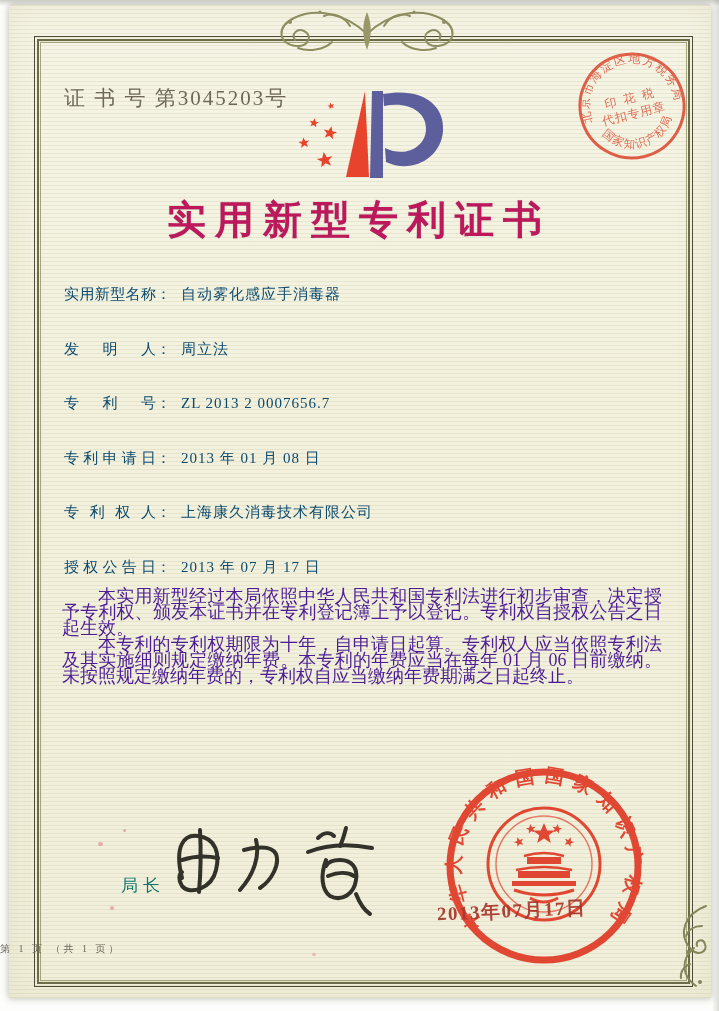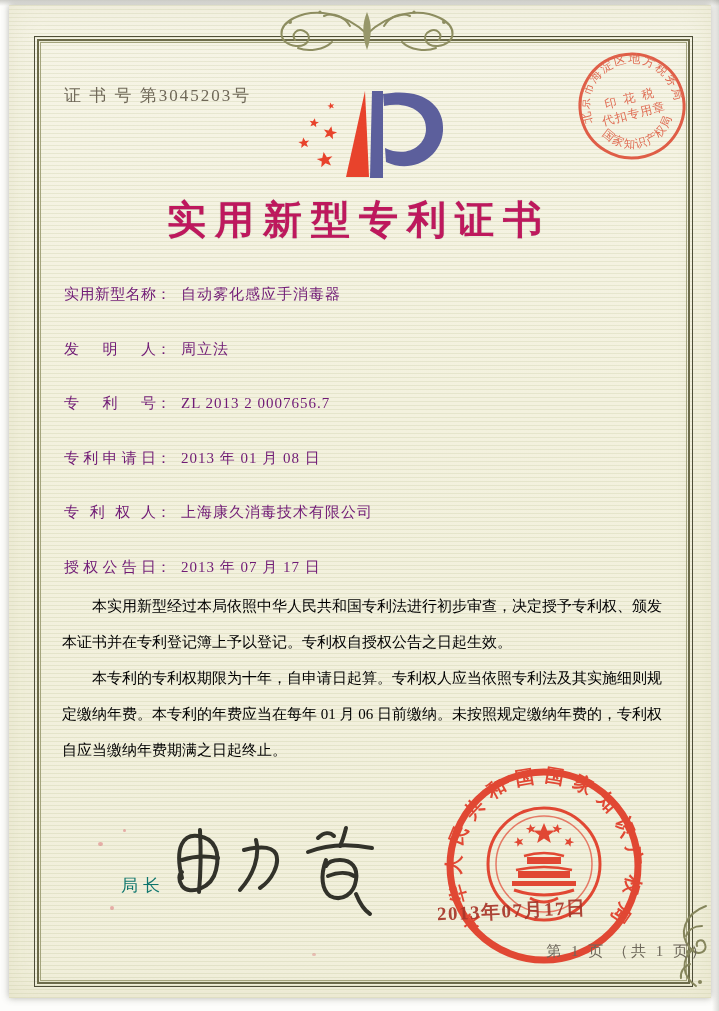--- a/index.html
+++ b/index.html
@@ -32,55 +32,55 @@
   .frame-inner {
     position:absolute; inset:2px;
     border:2px solid #6c6b4a;
   }
   .frame-inmost {
     position:absolute; inset:1px;
     border:1px solid #a3a37c;
   }
   .cert-no {
     position:absolute; left:64px; top:84px;
-    font-size:17px; letter-spacing:2px; color:#6f6858;
+    font-size:21px; letter-spacing:2px; color:#6f6858;
   }
   .logo { position:absolute; left:283px; top:86px; }
   .title {
     position:absolute; left:0; right:10px; top:193px; text-align:center;
     font-size:39px; font-weight:bold; letter-spacing:9px; text-indent:9px;
     color:#be185d; text-shadow:0 0 1px rgba(70,64,55,0.35);
   }
   .fields { position:absolute; left:64px; top:285px; }
-  .field-row { height:22px; margin-bottom:32.5px; font-size:15px; color:#701a75; white-space:nowrap; }
+  .field-row { height:22px; margin-bottom:32.5px; font-size:15px; color:#0c4a6e; white-space:nowrap; }
   .field-label { display:inline-block; width:92px; text-align:justify; text-align-last:justify; }
   .field-colon { display:inline-block; }
   .field-value { display:inline-block; margin-left:10px; letter-spacing:1px; }
   .body-text {
     position:absolute; left:62px; top:588px; width:600px;
-    font-size:15px; line-height:36px; color:#000000;
+    font-size:18px; line-height:16px; color:#4c1d95;
     text-align:justify;
   }
   .body-text p { text-indent:2em; }
   .sig-role {
     position:absolute; left:121px; top:874px;
     font-size:17px; letter-spacing:5px; color:#0f766e;
   }
   .sig-svg { position:absolute; left:160px; top:816px; }
   .sig-name-hidden { position:absolute; left:220px; top:850px; opacity:0; font-size:10px; }
   .tax-stamp { position:absolute; left:570px; top:44px; opacity:0.88; }
   .office-seal { position:absolute; left:434px; top:758px; opacity:0.92; }
   .seal-date {
     position:absolute; left:437px; top:897px; width:200px;
     font-size:19px; font-weight:bold; color:#a8362a; letter-spacing:1.5px;
     transform:rotate(-2.5deg); opacity:0.92; white-space:nowrap;
   }
   .footer {
-    position:absolute; left:0; right:10px; top:942px; text-align:right;
-    font-size:15px; letter-spacing:3px; color:#6d675a;
+    position:absolute; left:0; right:10px; top:942px; text-align:left;
+    font-size:10px; letter-spacing:3px; color:#6d675a;
   }
   .flourish-top { position:absolute; left:232px; top:4px; }
   .flourish-corner { position:absolute; left:644px; top:900px; }
   .speck { position:absolute; border-radius:50%; background:rgba(216,92,100,0.45); }
   .speck.s1{ left:98px; top:842px; width:5px; height:4px; }
   .speck.s2{ left:123px; top:829px; width:3px; height:3px; }
   .speck.s3{ left:110px; top:906px; width:4px; height:4px; }
   .speck.s4{ left:312px; top:953px; width:4px; height:3px; background:rgba(216,92,100,0.35);}
 </style>
 </head>

